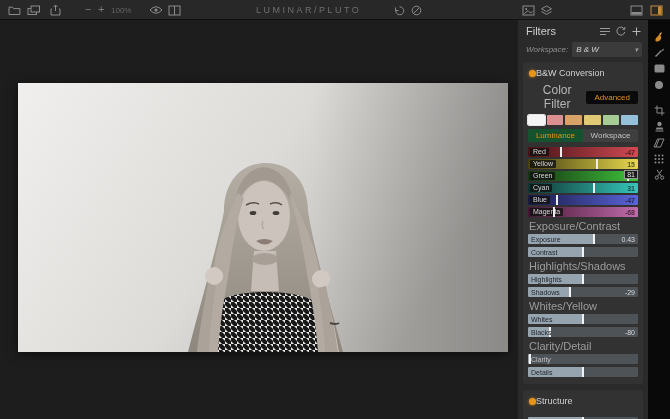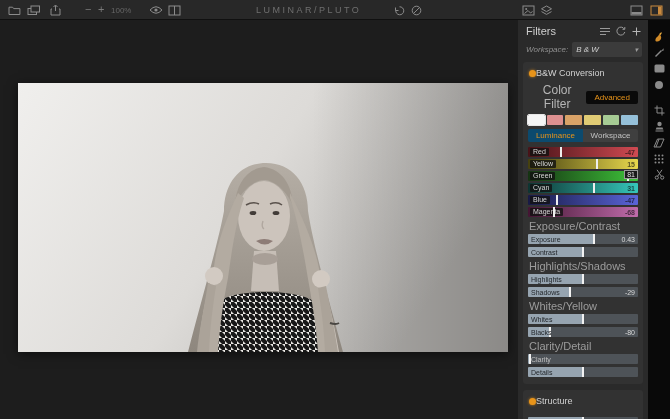--- a/index.html
+++ b/index.html
@@ -48,21 +48,21 @@
   .advanced-btn { background:#0a0a0a; color:#e8941a; font-size:8px; padding:2px 8px;
     border-radius:2px; border:none; font-family:inherit; }
 
   .swatch-row { display:flex; gap:2px; margin-bottom:4px; }
   .swatch { flex:1; height:10px; border-radius:1px; }
   .swatch.selected { outline:1px solid #e6e6e6; }
 
   .tabs { display:flex; margin-bottom:5px; border-radius:2px; overflow:hidden; }
   .tab { flex:1; height:13px; font-size:8px; display:flex; align-items:center;
     justify-content:center; background:#3f3f3f; color:#c2c2c2; }
-  .tab.active { background:#0c4a6e; color:#e8941a; }
+  .tab.active { background:#14532d; color:#e8941a; }
 
   .cslider { position:relative; height:10px; margin-bottom:2px; border-radius:1px; }
   .cs-track { position:absolute; inset:0; border-radius:1px; }
   .cs-label { position:absolute; left:2px; top:1px; height:8px; line-height:8px;
     font-size:7px; color:#d6d6d6; background:rgba(18,18,18,.8); padding:0 3px;
     border-radius:1px; }
   .cs-thumb { position:absolute; top:0; bottom:0; width:2px; background:#eee;
     margin-left:-1px; }
   .cs-value { position:absolute; right:3px; top:1.5px; font-size:7px; font-weight:bold;
     color:rgba(10,10,10,.65); }

